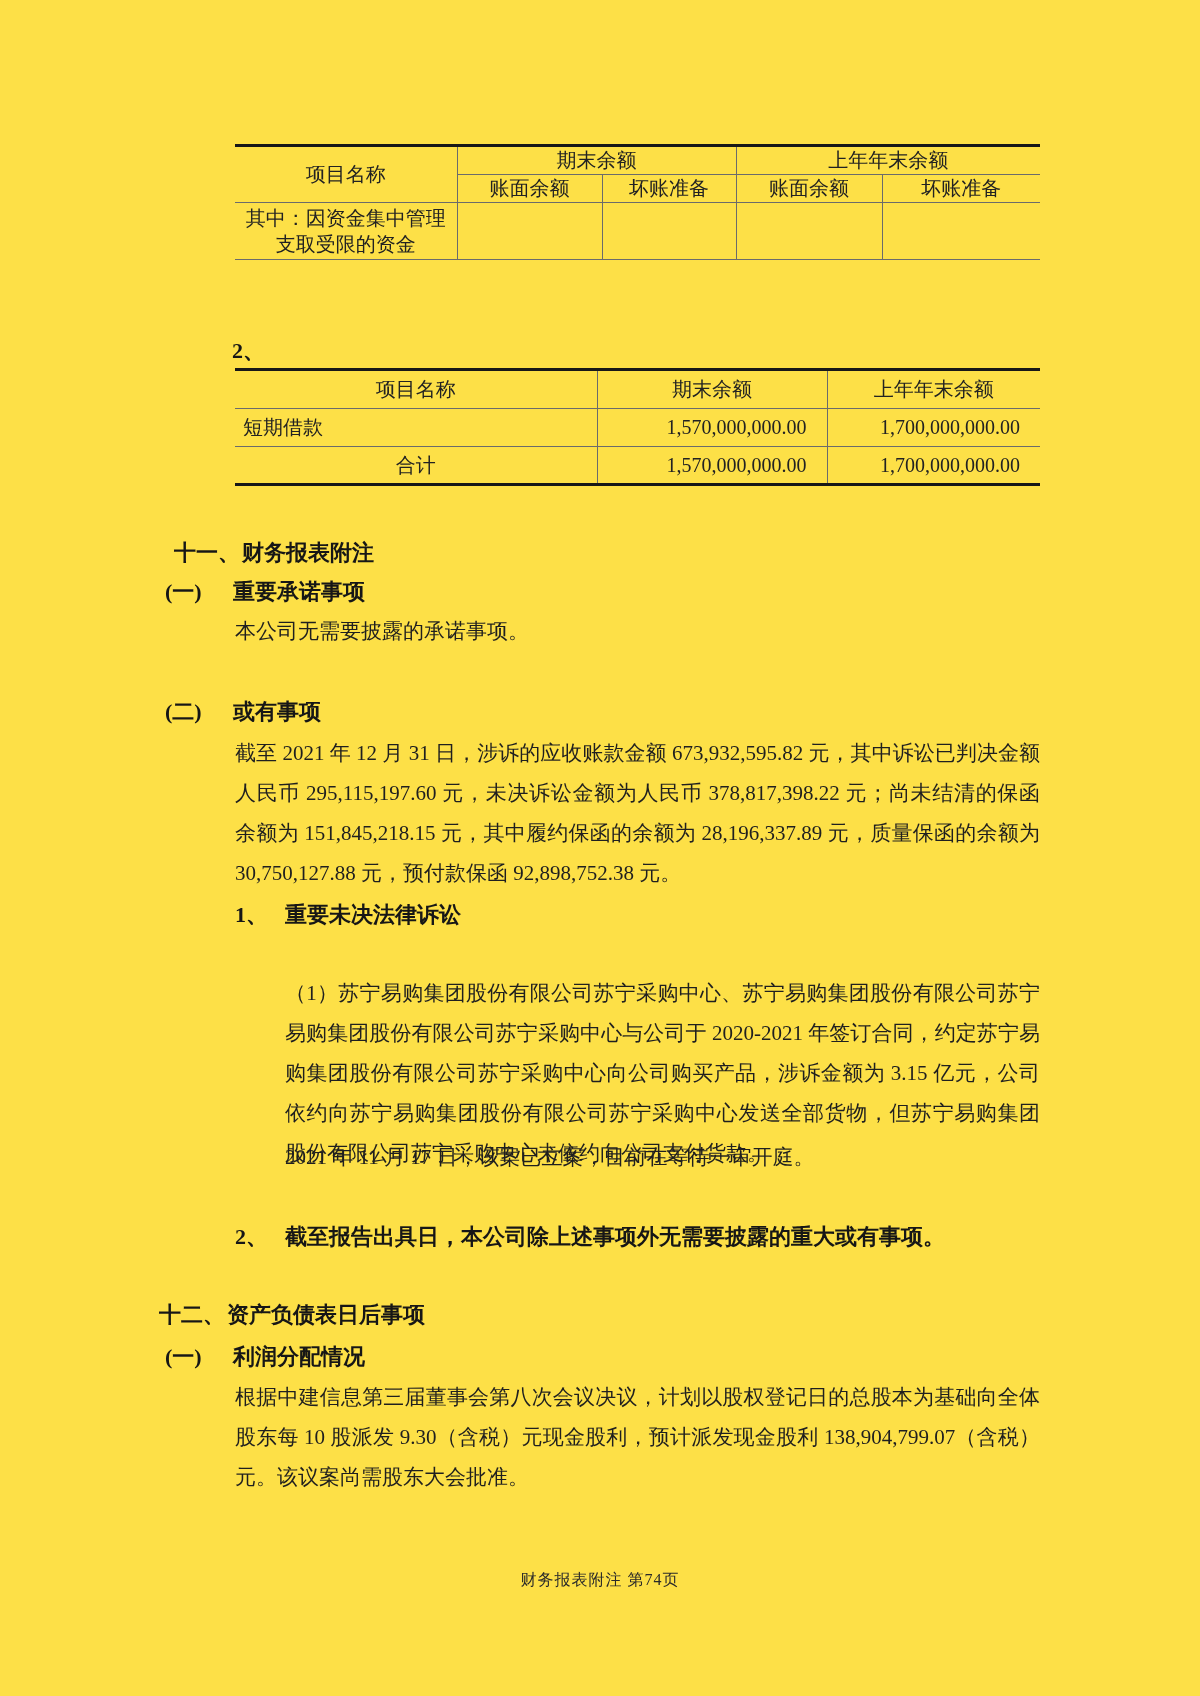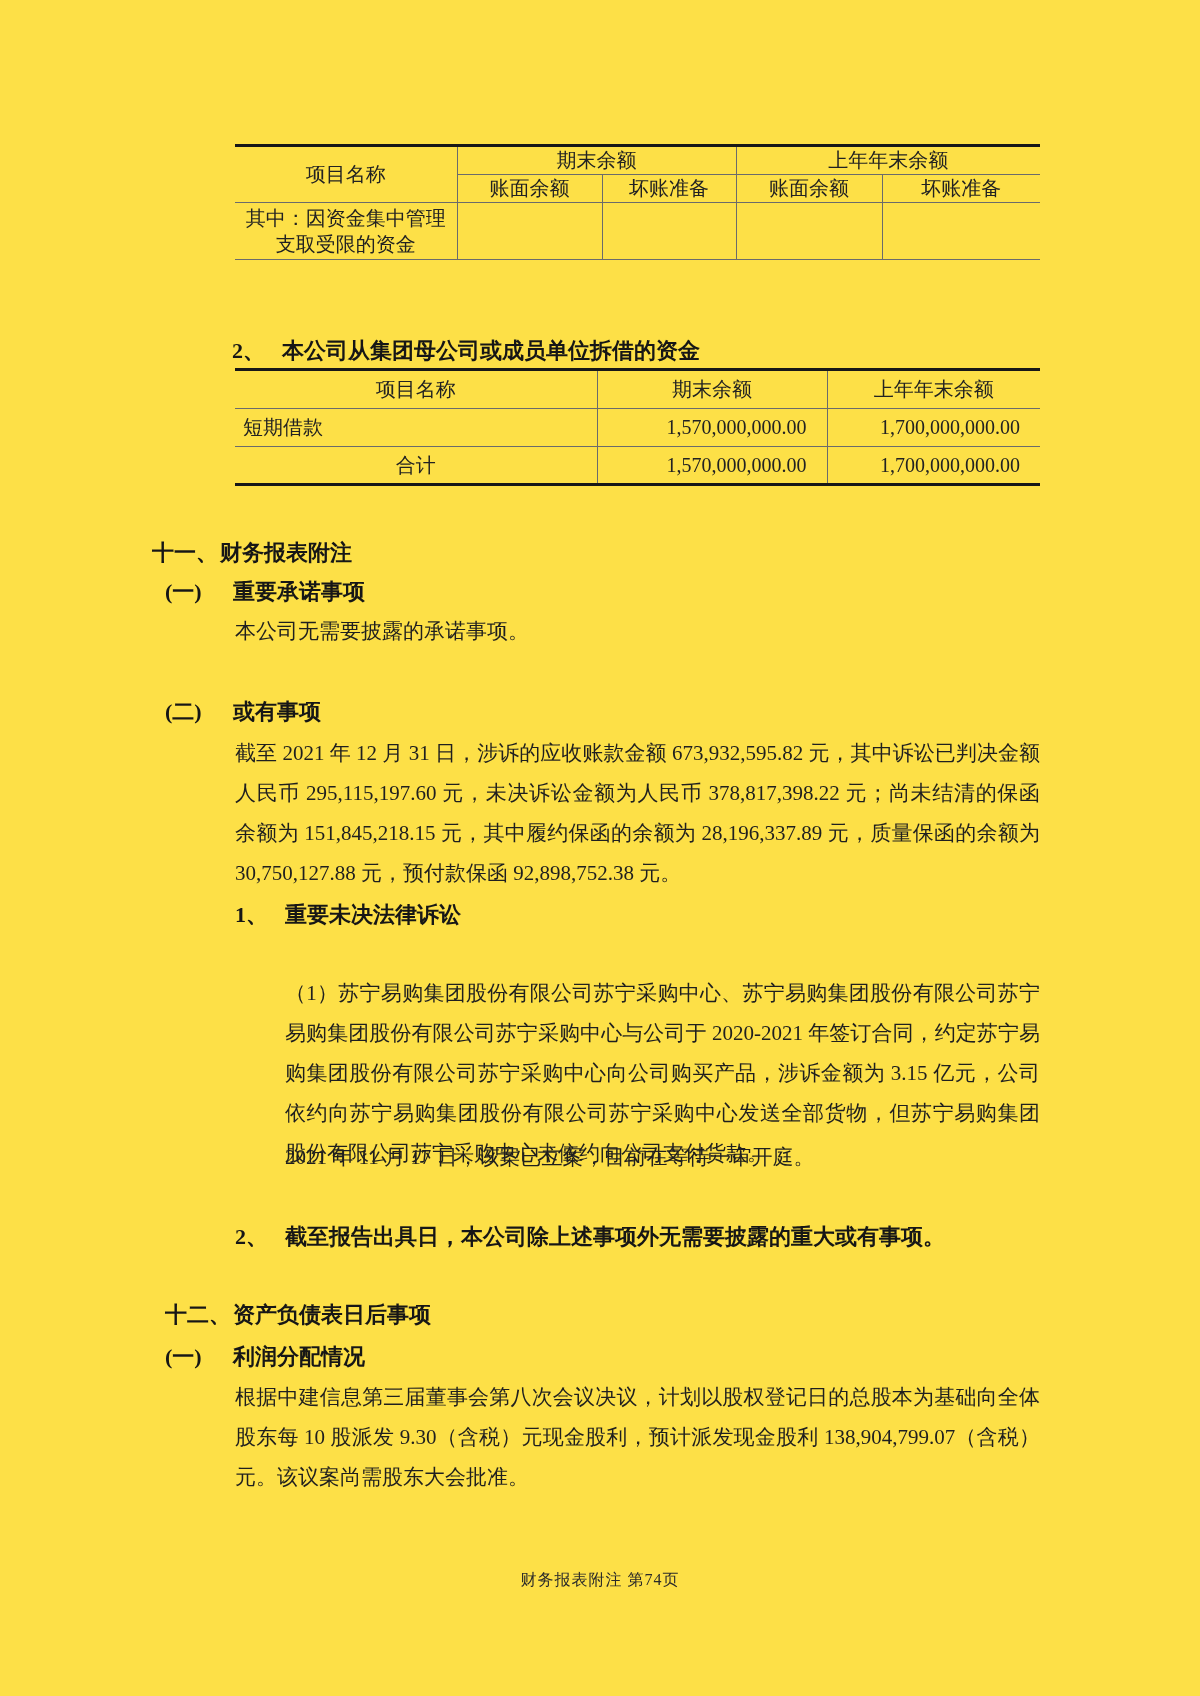--- a/index.html
+++ b/index.html
@@ -71,21 +71,20 @@
       <td class="vline"></td>
       <td class="vline"></td>
       <td class="vline"></td>
       <td class="vline"></td>
     </tr>
   </tbody>
     </table>
 
   <div class="hrow abs" style="left:232px; top:337px;">
     <span class="no2">2、</span>
-    <span>本公司从集团母公司或成员单位拆借的资金</span>
   </div>
 
   <table class="tbl t2 abs" style="left:235px; top:368px;">
     <colgroup>
       <col style="width:362px">
         <col style="width:230px">
         <col style="width:213px">
     </colgroup>
     <tbody>
         <tr>
@@ -99,21 +98,21 @@
       <td class="vline num">1,700,000,000.00</td>
     </tr>
     <tr>
       <td class="cell-center">合计</td>
       <td class="vline num">1,570,000,000.00</td>
       <td class="vline num">1,700,000,000.00</td>
     </tr>
   </tbody>
     </table>
 
-  <div class="hrow abs" style="left:152px; top:539px;justify-content:center;">
+  <div class="hrow abs" style="left:174px; top:539px;justify-content:center;">
     <span class="no1">十一、</span>
     <span>财务报表附注</span>
   </div>
 
   <div class="hrow abs" style="left:165px; top:578px;">
     <span class="no1">(一)</span>
     <span>重要承诺事项</span>
   </div>
 
   <p class="para abs" style="left:235px; top:616px; width:805px; line-height:30px;">本公司无需要披露的承诺事项。</p>
@@ -132,21 +131,21 @@
 
   <p class="para just abs" style="left:285px; top:973px; width:755px;">（1）苏宁易购集团股份有限公司苏宁采购中心、苏宁易购集团股份有限公司苏宁易购集团股份有限公司苏宁采购中心与公司于 2020-2021 年签订合同，约定苏宁易购集团股份有限公司苏宁采购中心向公司购买产品，涉诉金额为 3.15 亿元，公司依约向苏宁易购集团股份有限公司苏宁采购中心发送全部货物，但苏宁易购集团股份有限公司苏宁采购中心未依约向公司支付货款。</p>
 
   <p class="para abs" style="left:285px; top:1137px; width:755px;">2021 年 11 月 17 日，该案已立案，目前在等待一审开庭。</p>
 
   <div class="hrow abs" style="left:235px; top:1223px;">
     <span class="no2">2、</span>
     <span>截至报告出具日，本公司除上述事项外无需要披露的重大或有事项。</span>
   </div>
 
-  <div class="hrow abs" style="left:165px; top:1301px;justify-content:space-between;">
+  <div class="hrow abs" style="left:159px; top:1301px;justify-content:space-between;">
     <span class="no1">十二、</span>
     <span>资产负债表日后事项</span>
   </div>
 
   <div class="hrow abs" style="left:165px; top:1343px;">
     <span class="no1">(一)</span>
     <span>利润分配情况</span>
   </div>
 
   <p class="para just abs" style="left:235px; top:1377px; width:805px;">根据中建信息第三届董事会第八次会议决议，计划以股权登记日的总股本为基础向全体股东每 10 股派发 9.30（含税）元现金股利，预计派发现金股利 138,904,799.07（含税）元。该议案尚需股东大会批准。</p>

